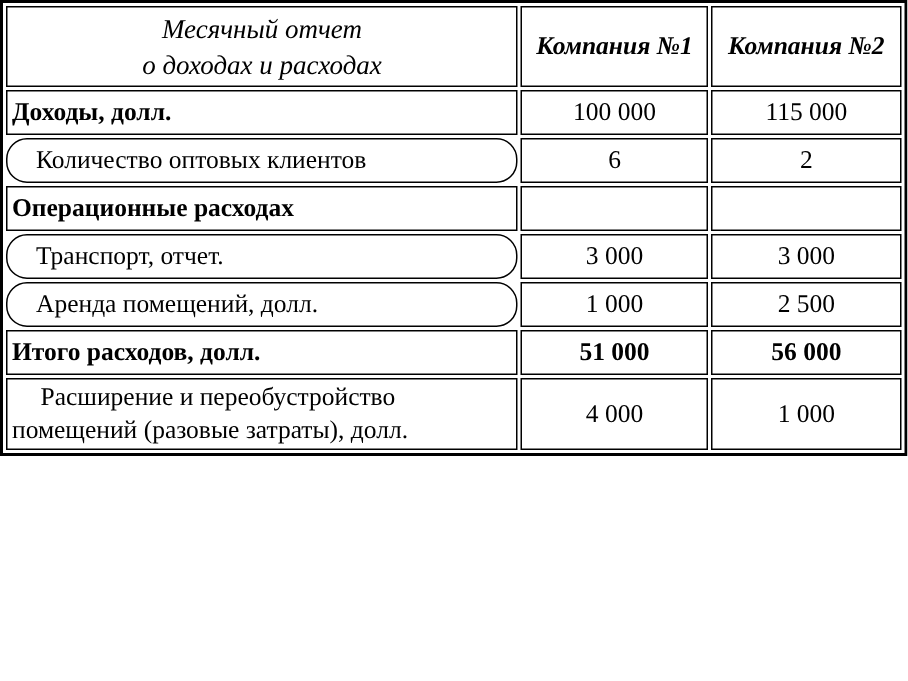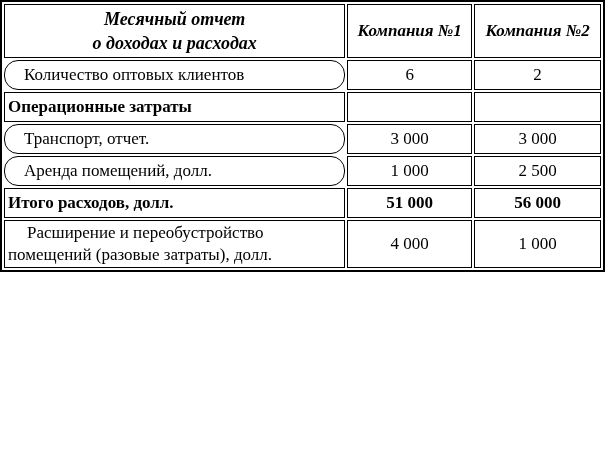--- a/index.html
+++ b/index.html
@@ -25,21 +25,21 @@
     padding: 1px 3px;
     font-size: 17px;
     line-height: 1.28;
     height: 26px;
     vertical-align: middle;
     overflow: hidden;
   }
   tr.r-head td { height: 50px; }
   td.title {
     text-align: center;
-    font-weight: bold;
+    font-weight: normal;
     font-style: italic;
     font-size: 18px;
     line-height: 1.35;
   }
   td.chead {
     text-align: center;
     font-weight: bold;
     font-style: italic;
     font-size: 17px;
     margin-top: 24px;
@@ -65,26 +65,31 @@
       <td class="title">
         <div>Месячный отчет</div>
         <div>о доходах и расходах</div>
       </td>
       <td class="chead">Компания №1</td>
       <td class="chead">Компания №2</td>
     </tr>
   </tbody>
   <tbody>
       <tr>
+        <td class="label sec">Доходы, долл.</td>
+        <td class="val">100 000</td>
+        <td class="val">115 000</td>
+      </tr>
+      <tr>
         <td class="label ind">Количество оптовых клиентов</td>
         <td class="val">6</td>
         <td class="val">2</td>
       </tr>
       <tr>
-        <td class="label sec">Операционные затраты</td>
+        <td class="label sec">Операционные расходах</td>
         <td class="val"></td>
         <td class="val"></td>
       </tr>
       <tr>
         <td class="label ind">Транспорт, отчет.</td>
         <td class="val">3 000</td>
         <td class="val">3 000</td>
       </tr>
       <tr>
         <td class="label ind">Аренда помещений, долл.</td>

